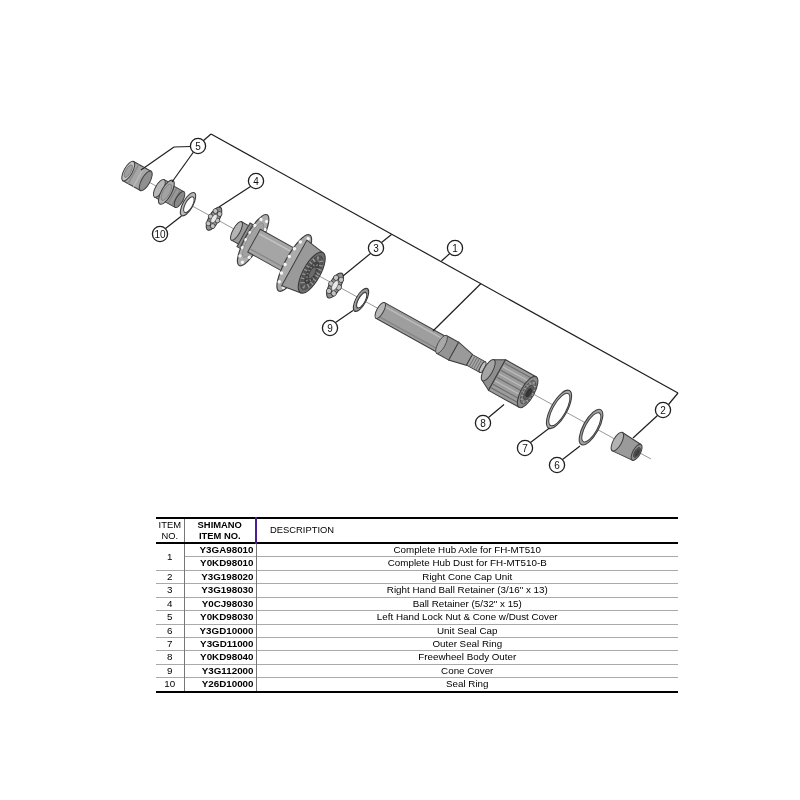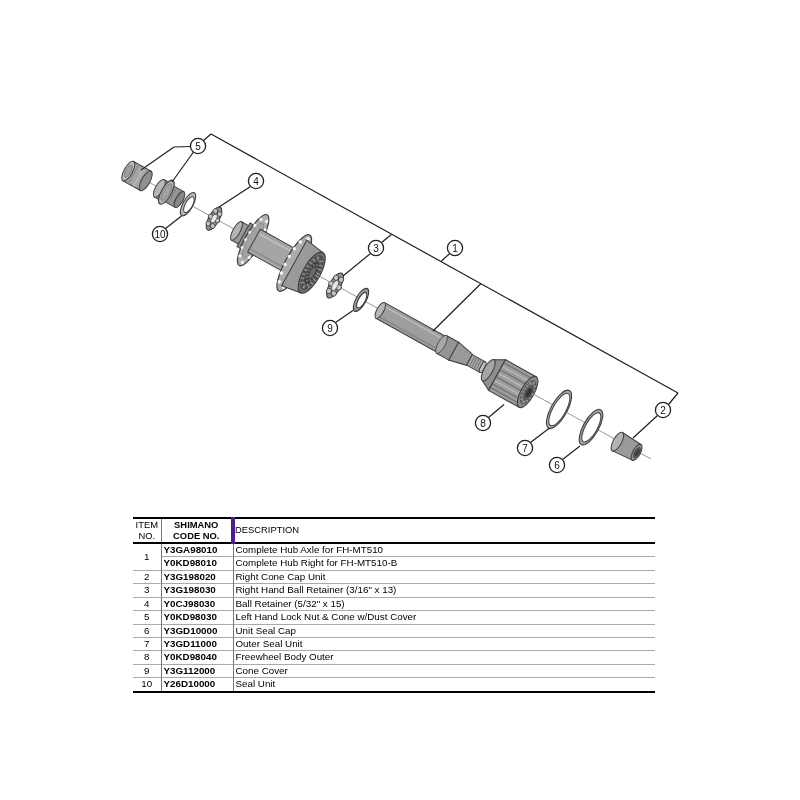--- a/index.html
+++ b/index.html
@@ -2,35 +2,35 @@
 <html><head>
 <meta charset="utf-8">
 <style>
   html,body{margin:0;padding:0;background:#fff;}
   #stage{position:relative;width:800px;height:800px;background:#fff;overflow:hidden;
          font-family:"Liberation Sans",sans-serif;}
   #diagram{position:absolute;left:0;top:0;}
   .callout circle{fill:#fff;stroke:#1f1f1f;stroke-width:1.3;}
   .callout text{font-family:"Liberation Sans",sans-serif;font-size:10px;fill:#111;
                 text-anchor:middle;}
-  #table-wrap{position:absolute;left:133px;top:517px;width:522px;}
+  #table-wrap{position:absolute;left:156px;top:517px;width:522px;}
   table.parts-table{border-collapse:collapse;width:100%;table-layout:fixed;
        border-top:2px solid #000;border-bottom:2px solid #000;
        font-family:"Liberation Sans",sans-serif;font-size:9.8px;color:#000;}
   table.parts-table thead tr{border-bottom:2px solid #000;}
   table.parts-table th{font-size:9.4px;font-weight:normal;padding:1px 0;line-height:1.12;vertical-align:middle;}
   table.parts-table th.col-code{font-weight:bold;}
-  table.parts-table th.col-desc{text-align:left;font-weight:normal;}
+  table.parts-table th.col-desc{text-align:left;padding-left:13px;font-weight:normal;}
   table.parts-table td{height:12.4px;padding:0 2px;line-height:12.4px;white-space:nowrap;overflow:hidden;}
   table.parts-table tbody td{border-top:1px solid #aaa;}
   td.cell-item{text-align:center;border-right:1px solid #777;}
   th.col-item{border-right:1px solid #777;}
-  td.cell-code{text-align:left;font-weight:bold;border-right:1px solid #777;}
-  th.col-code{border-right:4px solid #4c1d95;}
-  td.cell-desc{text-align:left;padding-left:13px;margin-left:35px;}
+  td.cell-code{text-align:right;font-weight:bold;border-right:1px solid #777;}
+  th.col-code{border-right:2px solid #4c1d95;}
+  td.cell-desc{text-align:center;padding-left:13px;margin-left:35px;}
 </style>
 </head>
 <body>
 
 <div id="stage">
 
   <svg id="diagram" width="800" height="517" viewBox="0 0 800 517">
 
     <line x1="127" y1="170" x2="651" y2="459" stroke="#8c8c8c" stroke-width="0.9"></line>
 
@@ -234,34 +234,34 @@
           <col>
         </colgroup>
       <thead>
         <tr>
           <th class="col-item">
             <div>ITEM</div>
             <div>NO.</div>
           </th>
           <th class="col-code">
             <div>SHIMANO</div>
-            <div>CODE NO.</div>
+            <div>ITEM NO.</div>
           </th>
           <th class="col-desc">DESCRIPTION</th>
         </tr>
       </thead>
       <tbody id="table-body">
           <tr>
             <td class="cell-item" rowspan="2">1</td>
             <td class="cell-code">Y3GA98010</td>
             <td class="cell-desc">Complete Hub Axle for FH-MT510</td>
           </tr>
           <tr>
             <td class="cell-code">Y0KD98010</td>
-            <td class="cell-desc">Complete Hub Right for FH-MT510-B</td>
+            <td class="cell-desc">Complete Hub Dust for FH-MT510-B</td>
           </tr>
           <tr>
             <td class="cell-item">2</td>
             <td class="cell-code">Y3G198020</td>
             <td class="cell-desc">Right Cone Cap Unit</td>
           </tr>
           <tr>
             <td class="cell-item">3</td>
             <td class="cell-code">Y3G198030</td>
             <td class="cell-desc">Right Hand Ball Retainer (3/16" x 13)</td>
@@ -277,33 +277,33 @@
             <td class="cell-desc">Left Hand Lock Nut &amp; Cone w/Dust Cover</td>
           </tr>
           <tr>
             <td class="cell-item">6</td>
             <td class="cell-code">Y3GD10000</td>
             <td class="cell-desc">Unit Seal Cap</td>
           </tr>
           <tr>
             <td class="cell-item">7</td>
             <td class="cell-code">Y3GD11000</td>
-            <td class="cell-desc">Outer Seal Unit</td>
+            <td class="cell-desc">Outer Seal Ring</td>
           </tr>
           <tr>
             <td class="cell-item">8</td>
             <td class="cell-code">Y0KD98040</td>
             <td class="cell-desc">Freewheel Body Outer</td>
           </tr>
           <tr>
             <td class="cell-item">9</td>
             <td class="cell-code">Y3G112000</td>
             <td class="cell-desc">Cone Cover</td>
           </tr>
           <tr>
             <td class="cell-item">10</td>
             <td class="cell-code">Y26D10000</td>
-            <td class="cell-desc">Seal Unit</td>
+            <td class="cell-desc">Seal Ring</td>
           </tr>
         </tbody>
     </table>
   </div>
 </div>
 
 </body></html>

